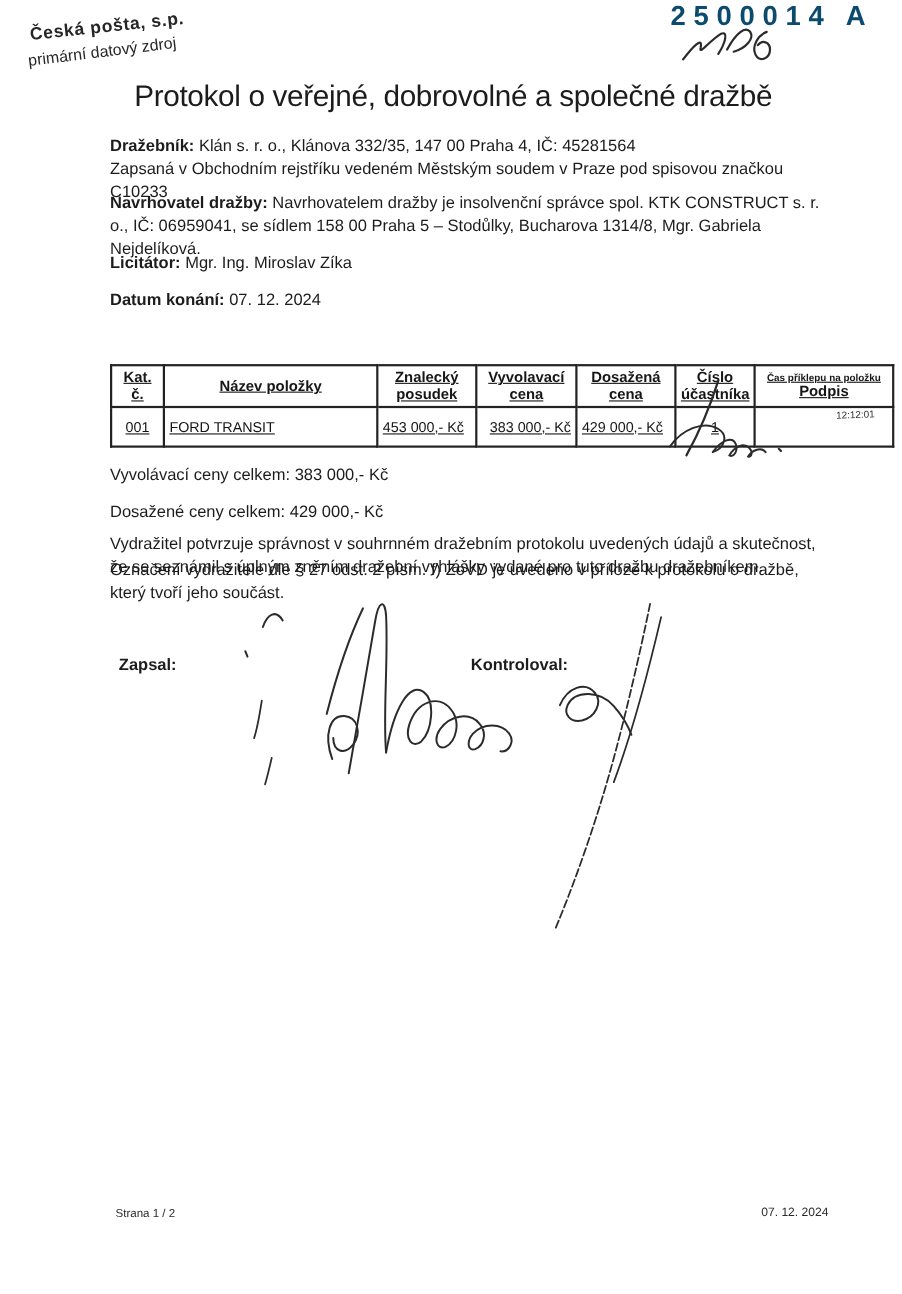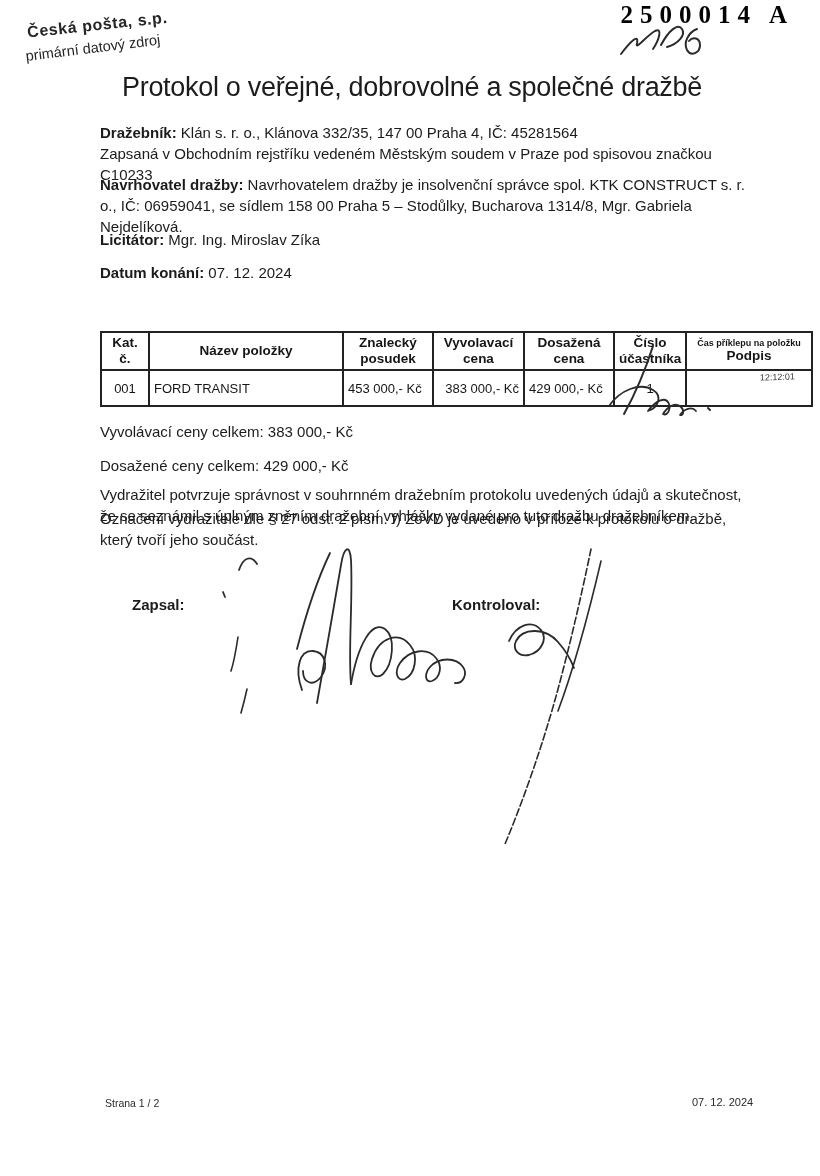--- a/index.html
+++ b/index.html
@@ -10,56 +10,56 @@
     overflow:hidden;
   }
   
   .postmark { position:absolute; left:28px; top:16px; transform:rotate(-6deg); color:#262626; }
   .postmark .name { font-weight:bold; font-size:16px; letter-spacing:0.6px; }
   .postmark .sub  { font-size:14.5px; margin-top:5px; margin-left:-4px; transform:rotate(-1deg); }
 
   
   .serial {
     position:absolute; right:26px; top:1px;
-    font-family:Liberation Serif, serif;
-    font-weight:bold; font-size:25px; letter-spacing:7px; color:#000000;
+    font-family:Liberation Sans, sans-serif;
+    font-weight:bold; font-size:25px; letter-spacing:7px; color:#0c4a6e;
   }
 
   .title {
     position:absolute; left:88px; width:648px; top:72px;
     text-align:center; font-size:27px; letter-spacing:-0.3px;
   }
 
   .block { position:absolute; left:100px; width:648px; font-size:15px; line-height:21px; }
   .block b { font-weight:bold; }
 
   
   .auction-table {
     position:absolute; left:100px; top:331px;
     border-collapse:collapse; table-layout:fixed; width:641px;
-    font-size:13px; color:#161616;
+    font-size:13px; color:#161616;text-decoration:underline;
   }
   .auction-table th, .auction-table td { border:2px solid #222; padding:2px 4px; }
   .auction-table th { font-weight:bold; font-size:13.5px; line-height:1.15; text-align:center; height:32px; }
   .auction-table td { height:30px; }
   .col-kat   { width:38px;  text-align:center; }
   .col-nazev { width:184px; text-align:left; }
   .col-znal  { width:80px;  text-align:left; }
   .col-vyv   { width:81px;  text-align:right; }
   .col-dos   { width:80px;  text-align:left; }
   .col-ucast { width:62px;  text-align:center;margin-left:32px; }
   .col-podp  { width:116px; position:relative;border-radius:19px; }
   .podpis-small { display:block; font-weight:bold; font-size:9px; line-height:10px; }
   .podpis-main  { display:block; font-weight:bold; font-size:13.5px; }
   .cell-time {
     position:absolute; top:1px; right:16px;
     font-size:9px; color:#333; transform:rotate(-2deg);
   }
 
-  .signoff-label { position:absolute; font-size:15px; font-weight:bold;margin-left:24px; }
+  .signoff-label { position:absolute; font-size:15px; font-weight:bold; }
   .zapsal { left:108px; top:596px; }
   .kontroloval { left:428px; top:596px; }
 
   .footer-page { position:absolute; left:105px; top:1097px; font-size:10.5px; color:#2a2a2a; }
   .footer-date { position:absolute; left:692px; top:1096px; font-size:11px; color:#2a2a2a; }
 
   .ink-overlay { position:absolute; left:0; top:0; pointer-events:none; }
   .ink-overlay path { fill:none; stroke:#2b2b2b; stroke-linecap:round; stroke-linejoin:round; }
 </style>
 </head>

